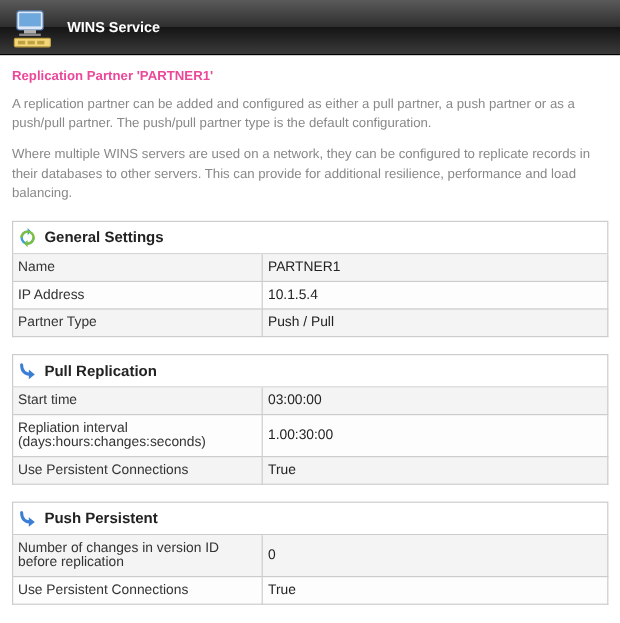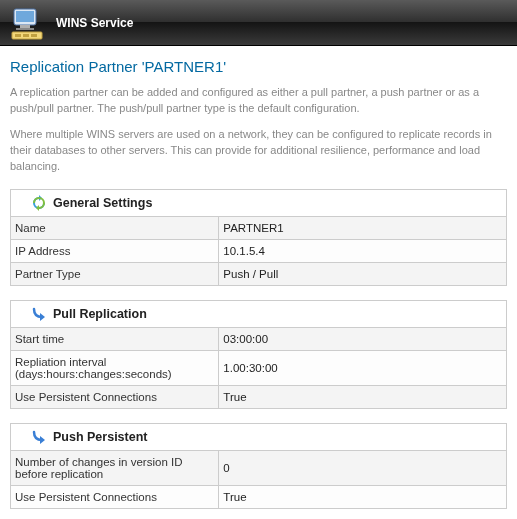--- a/index.html
+++ b/index.html
@@ -29,40 +29,40 @@
   }
   .header-title {
     font-size: 12px;
     font-weight: bold;
     color: #fff;
   }
   .content {
     padding: 12px 10px 20px 10px;
   }
   .page-title {
-    color: #0369a1;
-    font-size: 15px;
-    font-weight: normal;
+    color: #ec4899;
+    font-size: 11px;
+    font-weight: bold;
     margin-bottom: 10px;
   }
   .intro {
     color: #888;
     font-size: 11px;
     line-height: 1.45;
     margin-bottom: 10px;
   }
   .section {
     margin-top: 14px;
   }
   .section-header {
     display: flex;
     align-items: center;
     border: 1px solid #ccc;
     background: #fff;
-    padding: 5px 20px;
+    padding: 5px 4px;
     font-weight: bold;
     font-size: 12.5px;
     color: #222;
   }
   .section-header .sec-icon {
     width: 16px;
     height: 16px;
     margin-right: 6px;
     display: inline-flex;
     align-items: center;

